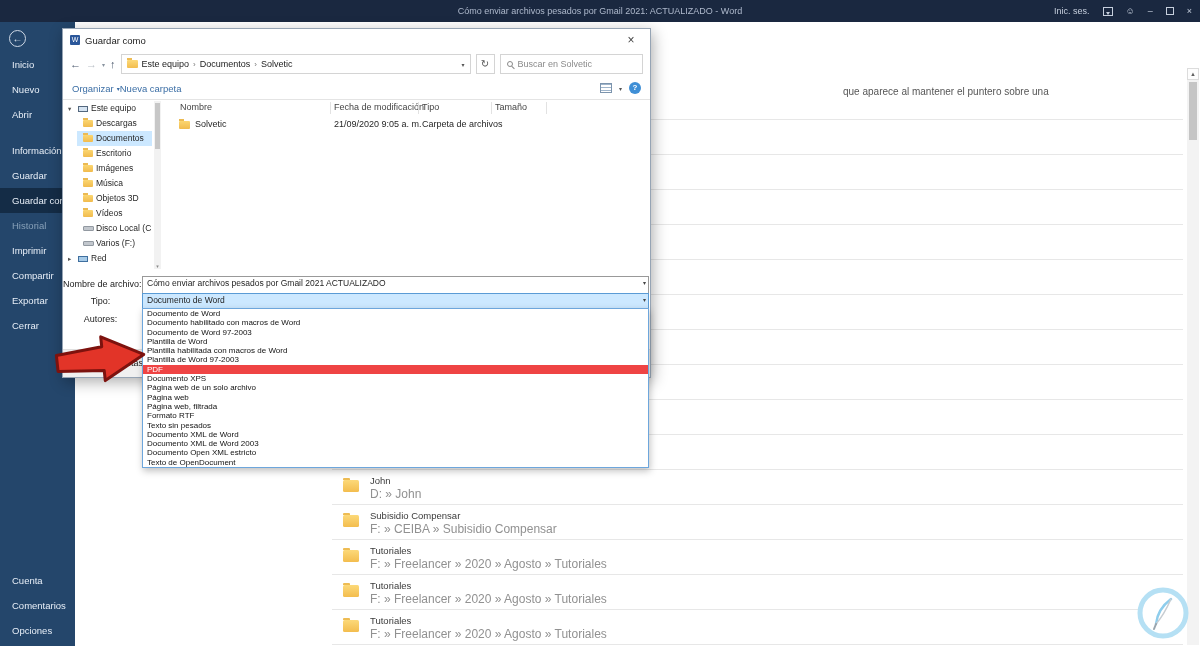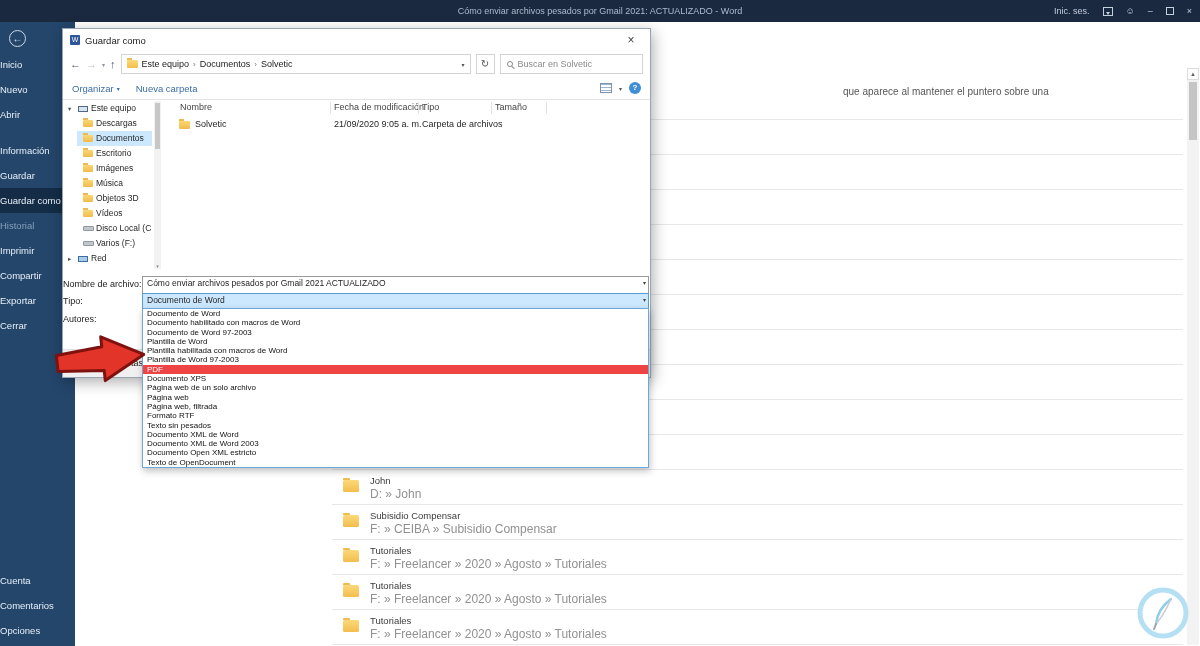--- a/index.html
+++ b/index.html
@@ -15,21 +15,21 @@
   .tb-restore{width:8px;height:8px;border:1px solid #c6cfdd}
   .tb-glyph{line-height:22px}
 
   
   .sidebar{position:absolute;left:0;top:22px;width:75px;height:624px;background:#24466b;z-index:4}
   .back-btn{position:absolute;left:9px;top:8px;width:17px;height:17px;border:1px solid #cfd9e6;border-radius:50%;color:#e6edf5;font-size:10px;line-height:15px;text-align:center}
   .sbgroup{position:absolute;left:0;width:100%}
   #nav-top{top:30px}
   #nav-mid{top:116px}
   #nav-bottom{top:546px}
-  .sbitem{height:25px;line-height:25px;padding-left:0;font-size:9.5px;color:#e7eef7;white-space:nowrap;overflow:hidden}
+  .sbitem{height:25px;line-height:25px;padding-left:12px;font-size:9.5px;color:#e7eef7;white-space:nowrap;overflow:hidden}
   .sbitem.sel{background:#142c46}
   .sbitem.dis{color:#87a0b8}
 
   
   .fragment{position:absolute;left:843px;top:86px;font-size:10px;color:#565656;z-index:1}
   .rows-sep{position:absolute;left:332px;top:85px;width:851px;height:560px;z-index:0;
     background:repeating-linear-gradient(to bottom,transparent 0,transparent 34px,#e7e7e7 34px,#e7e7e7 35px)}
   .recent{position:absolute;left:332px;top:470px;width:851px;z-index:1}
   .rrow{position:relative;height:35px}
   .ficon-l{position:absolute;left:11px;top:10px;width:16px;height:12px;background:linear-gradient(#fcd979,#f3bd4e);border-radius:1.5px}
@@ -57,21 +57,21 @@
   .ficon-s{width:11px;height:8px;background:linear-gradient(#fcd979,#f3bd4e);border-radius:1px;position:relative;flex:none}
   .ficon-s::before{content:"";position:absolute;left:0;top:-2px;width:5px;height:2px;background:#eebc53}
   .crumb{white-space:nowrap}
   .csep{color:#777;font-size:8px}
   .addr-chv{margin-left:auto;font-size:6px;color:#555}
   .refresh{width:19px;height:20px;border:1px solid #d4d4d4;font-size:10px;color:#555;text-align:center;line-height:18px;flex:none}
   .search{flex:1;height:20px;border:1px solid #d4d4d4;display:flex;align-items:center;gap:5px;padding:0 6px;color:#8a8a8a;font-size:9px}
   .lens{width:6px;height:6px;border:1px solid #8a8a8a;border-radius:50%;position:relative;flex:none}
   .lens::after{content:"";position:absolute;right:-3px;bottom:-2px;width:4px;height:1px;background:#8a8a8a;transform:rotate(45deg)}
 
-  .toolrow{position:absolute;left:0;top:48px;width:100%;height:22px;display:flex;align-items:center;padding:0 9px;gap:16px;font-size:9.5px}
+  .toolrow{position:absolute;left:0;top:48px;width:100%;height:22px;display:flex;align-items:center;padding:0 9px;font-size:9.5px}
   .toollink{color:#3b6ea5;display:flex;align-items:center;gap:3px}
   .tchv{font-size:6px;color:#3b6ea5}
   .tool-right{margin-left:auto;display:flex;align-items:center;gap:7px}
   .view-ico{width:12px;height:10px;border:1px solid #7c94ad;background:repeating-linear-gradient(to bottom,#9fb5cb 0,#9fb5cb 1px,transparent 1px,transparent 3px)}
   .help-ico{width:12px;height:12px;border-radius:50%;background:#3f8fd6;color:#fff;font-size:8px;line-height:12px;text-align:center;font-weight:bold}
   .hsep{position:absolute;left:0;top:70px;width:100%;border-top:1px solid #e4e4e4}
 
   
   .tree{position:absolute;left:2px;top:72px;width:87px;height:168px;overflow:hidden}
   .titem{position:relative;height:15px;font-size:8.5px;line-height:15px;color:#262626;white-space:nowrap}
@@ -97,21 +97,21 @@
   .fh.c0{left:16px}.fh.c1{left:170px}.fh.c2{left:258px}.fh.c3{left:331px}
   .fcolsep{position:absolute;top:1px;width:1px;height:12px;background:#e2e2e2}
   .fcolsep.s0{left:166px}.fcolsep.s1{left:254px}.fcolsep.s2{left:327px}.fcolsep.s3{left:382px}
   .frow{position:absolute;left:101px;top:89px;width:485px;height:15px;font-size:9px;color:#262626}
   .i-folder2{position:absolute;left:15px;top:3px;width:11px;height:8px;background:linear-gradient(#fbd671,#f1bb4d);border-radius:1px}
   .i-folder2::before{content:"";position:absolute;left:0;top:-2px;width:5px;height:2px;background:#ecba52}
   .fcell{position:absolute;top:1px;white-space:nowrap}
   .fcell.c0{left:31px}.fcell.c1{left:170px}.fcell.c2{left:258px}
 
   
-  .fld-label{position:absolute;left:0;width:75px;text-align:left;font-size:9px;color:#222;white-space:nowrap}
+  .fld-label{position:absolute;left:0;width:75px;text-align:center;font-size:9px;color:#222;white-space:nowrap}
   #lbl-filename{top:250px}
   #lbl-type{top:267px}
   #lbl-authors{top:285px}
   .combo{position:absolute;left:79px;width:507px;height:24px;border:1px solid #999;background:#fff;font-size:8.5px;line-height:12px;padding:0 14px 0 4px;white-space:nowrap;overflow:hidden}
   #combo-filename{top:247px}
   #combo-type{top:264px;background:#cce8ff;border-color:#5a9bd5}
   .cchv{position:absolute;right:2px;top:0;font-size:6px;color:#444;line-height:13px}
 
   
   .ddl{position:absolute;left:79px;top:279px;width:507px;background:#fff;border:1px solid #6da6dc;z-index:30;box-shadow:1px 3px 7px rgba(0,0,0,.25)}

